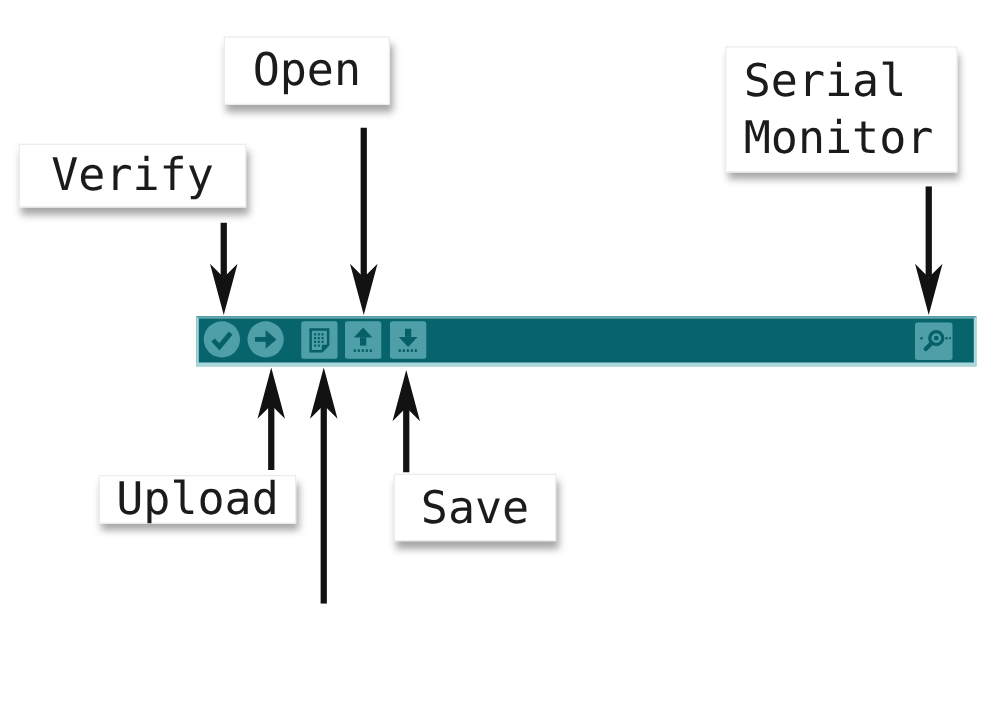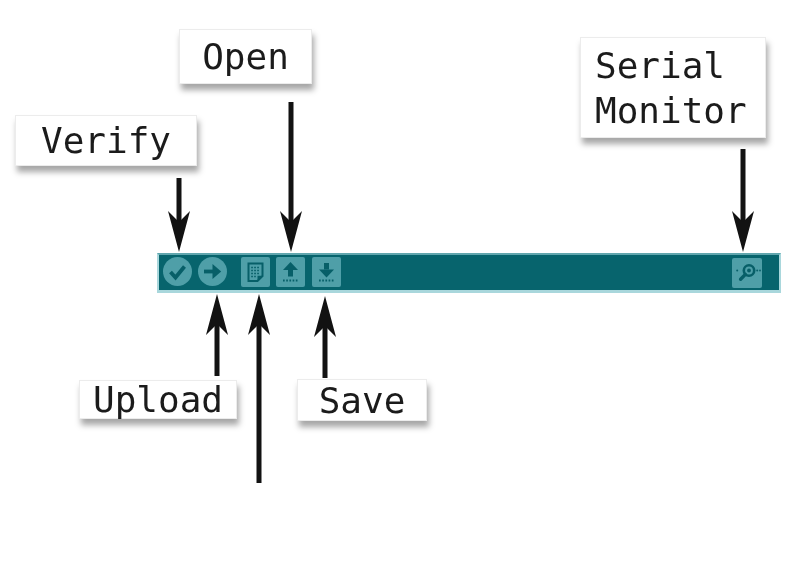--- a/index.html
+++ b/index.html
@@ -126,21 +126,21 @@
   <div class="callout two-line" style="left:580px; top:37px; width:186px; height:101px;">
     <span>Serial
 Monitor</span>
   </div>
 
   <div class="callout" style="left:79px; top:380px; width:158px; height:39px;">
     <span>Upload</span>
   </div>
 
 
-  <div class="callout" style="left:297px; top:379px; width:130px; height:42px;">
+  <div class="callout" style="left:315px; top:379px; width:130px; height:54px;">
     <span>Save</span>
   </div>
 
   <div class="arrow" style="left:165px; top:178px;">
     <svg width="28" height="74" viewBox="0 0 28 74">
       <rect x="11.5" y="0" width="5" height="44" fill="var(--arrow)"></rect>
       <polygon points="14,74 3,33 14,44 25,33" fill="var(--arrow)"></polygon>
     </svg>
   </div>
 

